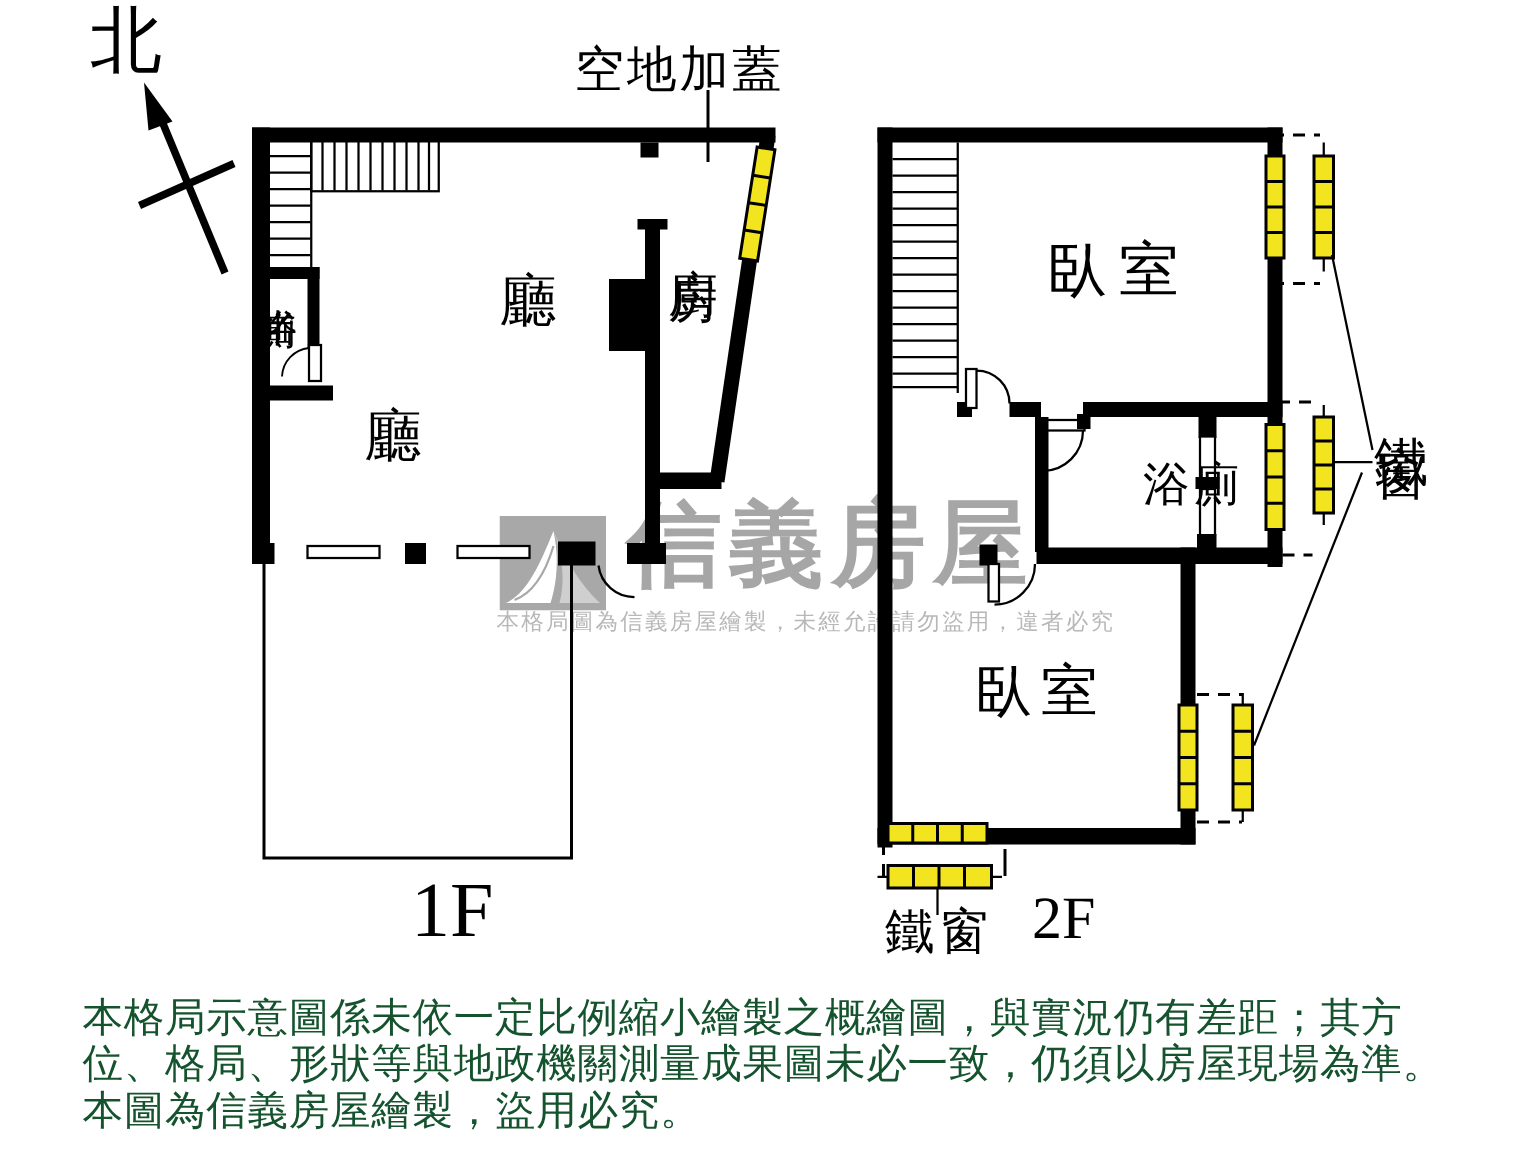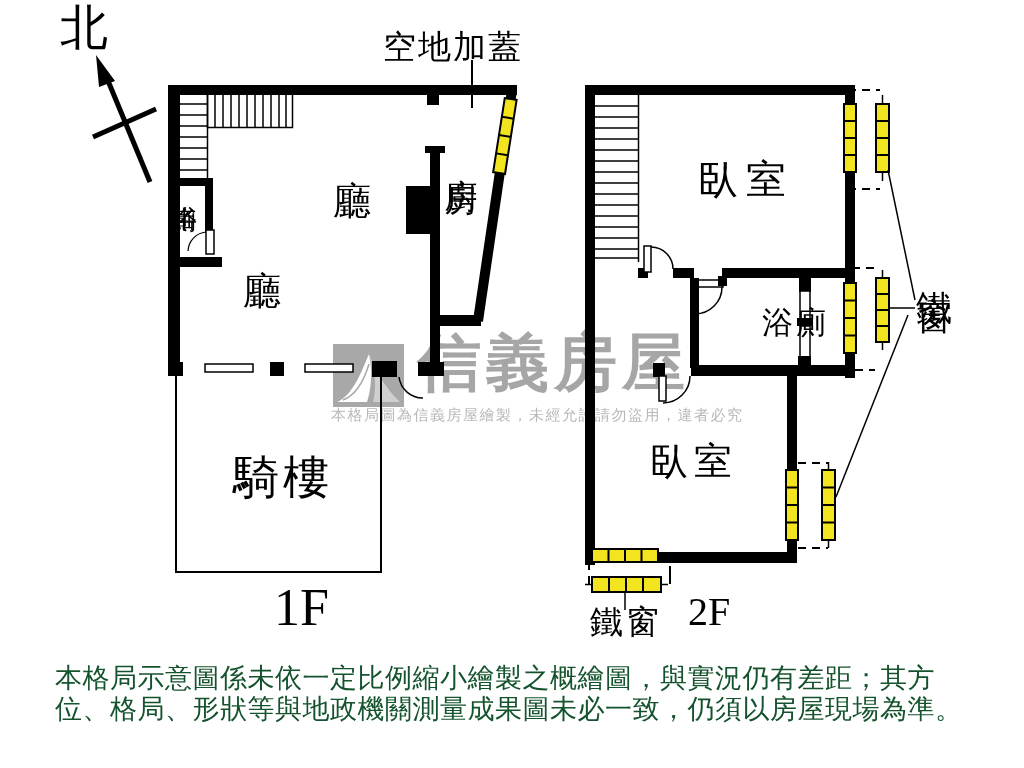--- a/index.html
+++ b/index.html
@@ -206,27 +206,27 @@
       </g>
     </g>
   </svg>
 
   <div class="lbl north">北</div>
   <div class="lbl covered">空地加蓋</div>
   <div class="lbl kitchen vert">廚房</div>
   <div class="lbl living1">廳</div>
   <div class="lbl living2">廳</div>
   <div class="lbl halfbath vert">浴廁半</div>
-  <div class="lbl arcade">騎樓</div>
   <div class="lbl f1">1F</div>
   <div class="lbl bedroom1">臥室</div>
   <div class="lbl bedroom2">臥室</div>
   <div class="lbl bath2f">浴廁</div>
   <div class="lbl ironR vert">鐵窗</div>
   <div class="lbl ironB">鐵窗</div>
   <div class="lbl f2">2F</div>
 
   <div class="disclaimer">
     <div>本格局示意圖係未依一定比例縮小繪製之概繪圖，與實況仍有差距；其方</div>
     <div>位、格局、形狀等與地政機關測量成果圖未必一致，仍須以房屋現場為準。</div>
+    <div>本圖為信義房屋繪製，盜用必究。</div>
   </div>
 
 </div>
 
 </body></html>

